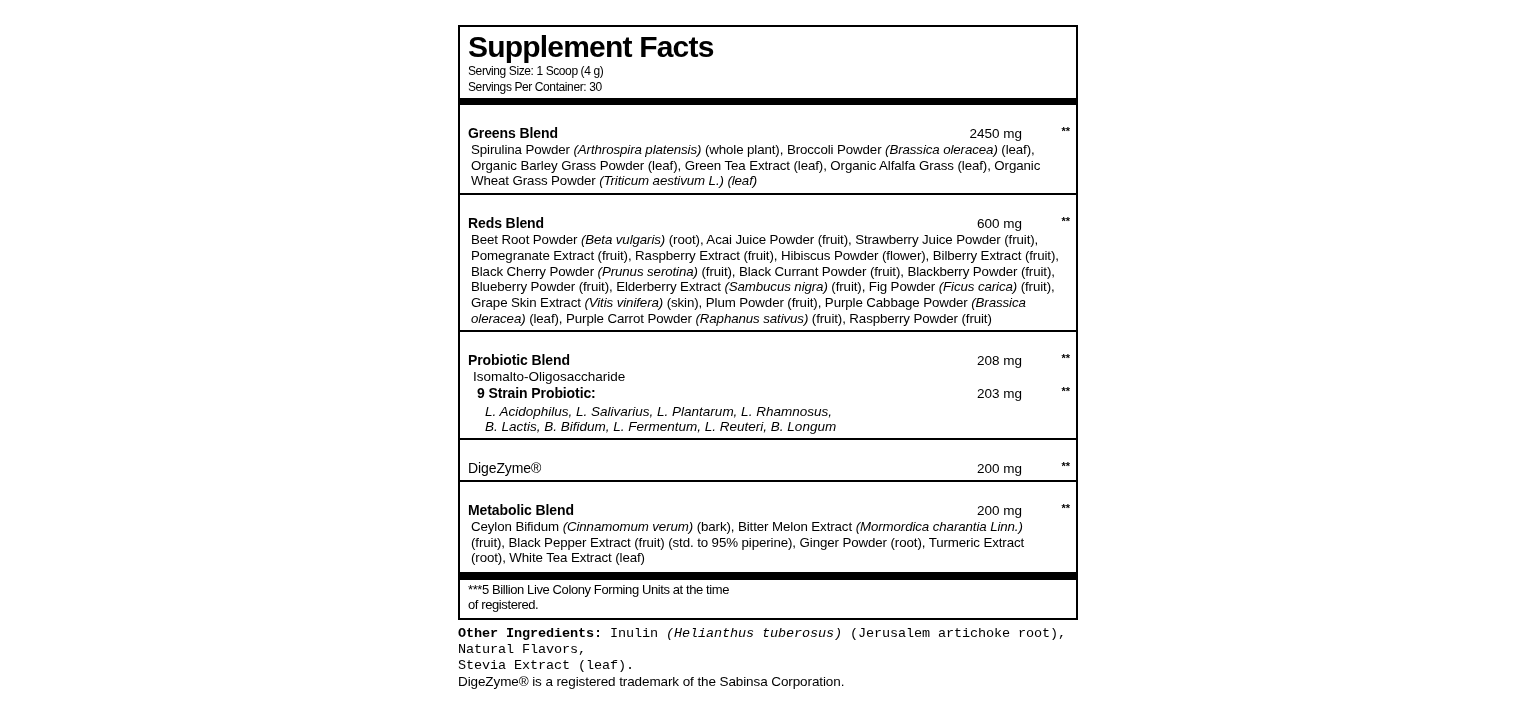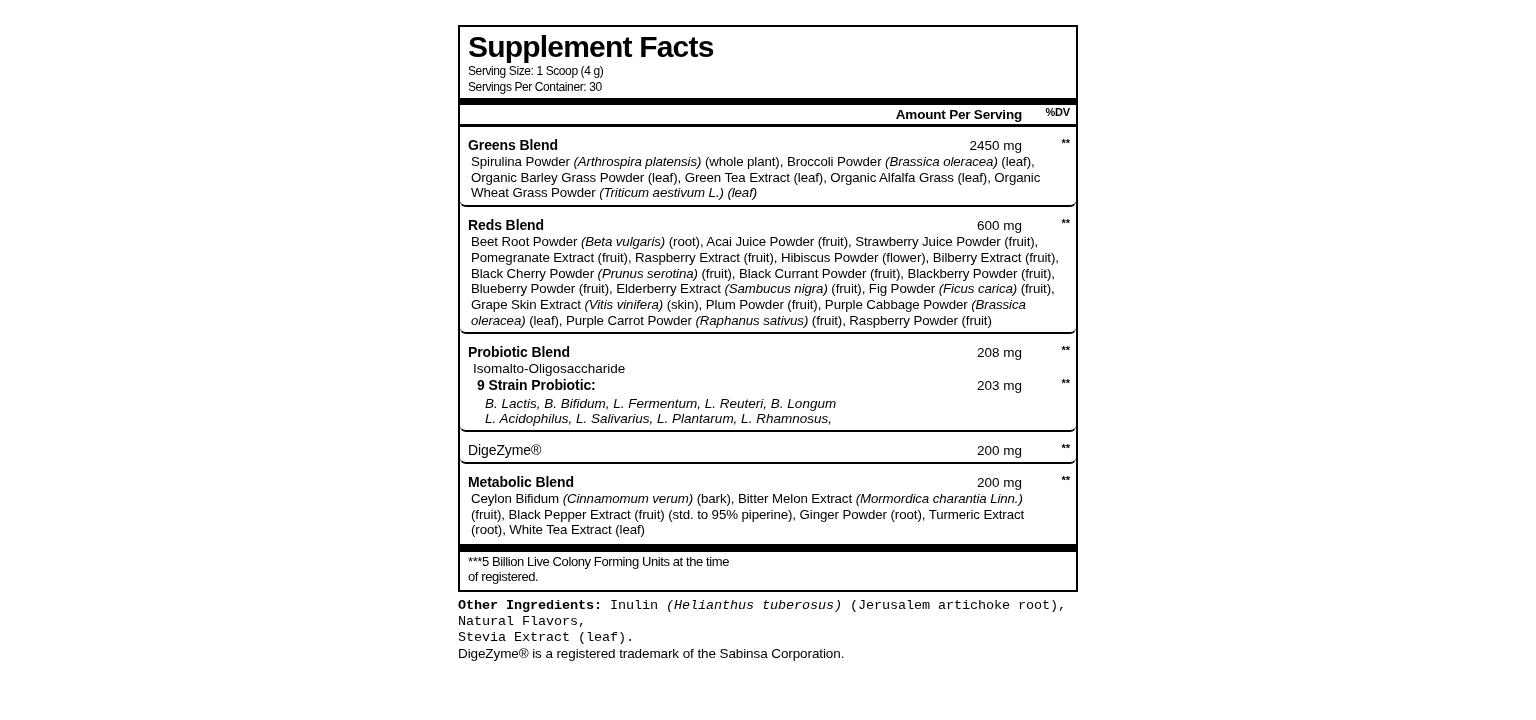--- a/index.html
+++ b/index.html
@@ -25,21 +25,21 @@
   .bar{height:7px;background:#000;margin-top:3px;}
   .bar2{height:8px;background:#000;margin-top:2px;}
   .colhead{
     display:flex;align-items:baseline;border-bottom:3px solid #000;
     padding:2px 6px 1px 8px;font-weight:700;font-size:13.5px;line-height:15px;
     letter-spacing:-0.2px;
   }
   .colhead .amt{margin-left:auto;}
   .colhead .dv{width:48px;text-align:right;}
 
-  .row{border-bottom:2px solid #000;padding:10px 6px 3px 8px;border-radius:6px;}
+  .row{border-bottom:2px solid #000;padding:20px 6px 3px 8px;}
   .row.last{border-bottom:none;}
   .rowhead{display:flex;align-items:baseline;}
   .nm{font-size:14px;line-height:16px;letter-spacing:-0.1px;}
   .bd{font-weight:700;}
   .amt{margin-left:auto;font-size:13.5px;line-height:16px;white-space:nowrap;}
   .dv{width:48px;text-align:right;font-size:11px;font-weight:700;position:relative;top:-3px;white-space:nowrap;}
   .desc{
     font-size:13.3px;line-height:15.7px;letter-spacing:-0.1px;
     padding:0 10px 1px 3px;
   }
@@ -65,24 +65,20 @@
 <div class="stage">
   <div class="col">
 
     <div class="facts-box">
       <div class="title">Supplement Facts</div>
       <div class="serveline">Serving Size: 1 Scoop (4 g)</div>
       <div class="serveline">Servings Per Container: 30</div>
 
       <div class="bar"></div>
 
-      <div class="colhead">
-        <span class="amt">Amount Per Serving</span>
-        <span class="dv">%DV</span>
-      </div>
 
       <div>
           <div class="row">
             <div class="rowhead">
               <span class="nm bd">Greens Blend</span>
               <span class="amt">2450 mg</span>
               <span class="dv">**</span>
             </div>
             <div class="desc"><span>Spirulina Powder </span><span class="it">(Arthrospira platensis)</span><span> (whole plant), Broccoli Powder </span><span class="it">(Brassica oleracea)</span><span> (leaf), Organic Barley Grass Powder (leaf), Green Tea Extract (leaf), Organic Alfalfa Grass (leaf), Organic Wheat Grass Powder </span><span class="it">(Triticum aestivum L.) (leaf)</span></div>
           </div>
@@ -100,22 +96,22 @@
               <span class="amt">208 mg</span>
               <span class="dv">**</span>
             </div>
             <div class="subing">Isomalto-Oligosaccharide</div>
             <div class="rowhead strainhead">
               <span class="nm bd">9 Strain Probiotic:</span>
               <span class="amt">203 mg</span>
               <span class="dv">**</span>
             </div>
             <div class="species-block">
+              <div class="species">L. Acidophilus, L. Salivarius, L. Plantarum, L. Rhamnosus,</div>
               <div class="species">B. Lactis, B. Bifidum, L. Fermentum, L. Reuteri, B. Longum</div>
-              <div class="species">L. Acidophilus, L. Salivarius, L. Plantarum, L. Rhamnosus,</div>
             </div>
           </div>
           <div class="row">
             <div class="rowhead">
               <span class="nm">DigeZyme®</span>
               <span class="amt">200 mg</span>
               <span class="dv">**</span>
             </div>
           </div>
           <div class="row last">

